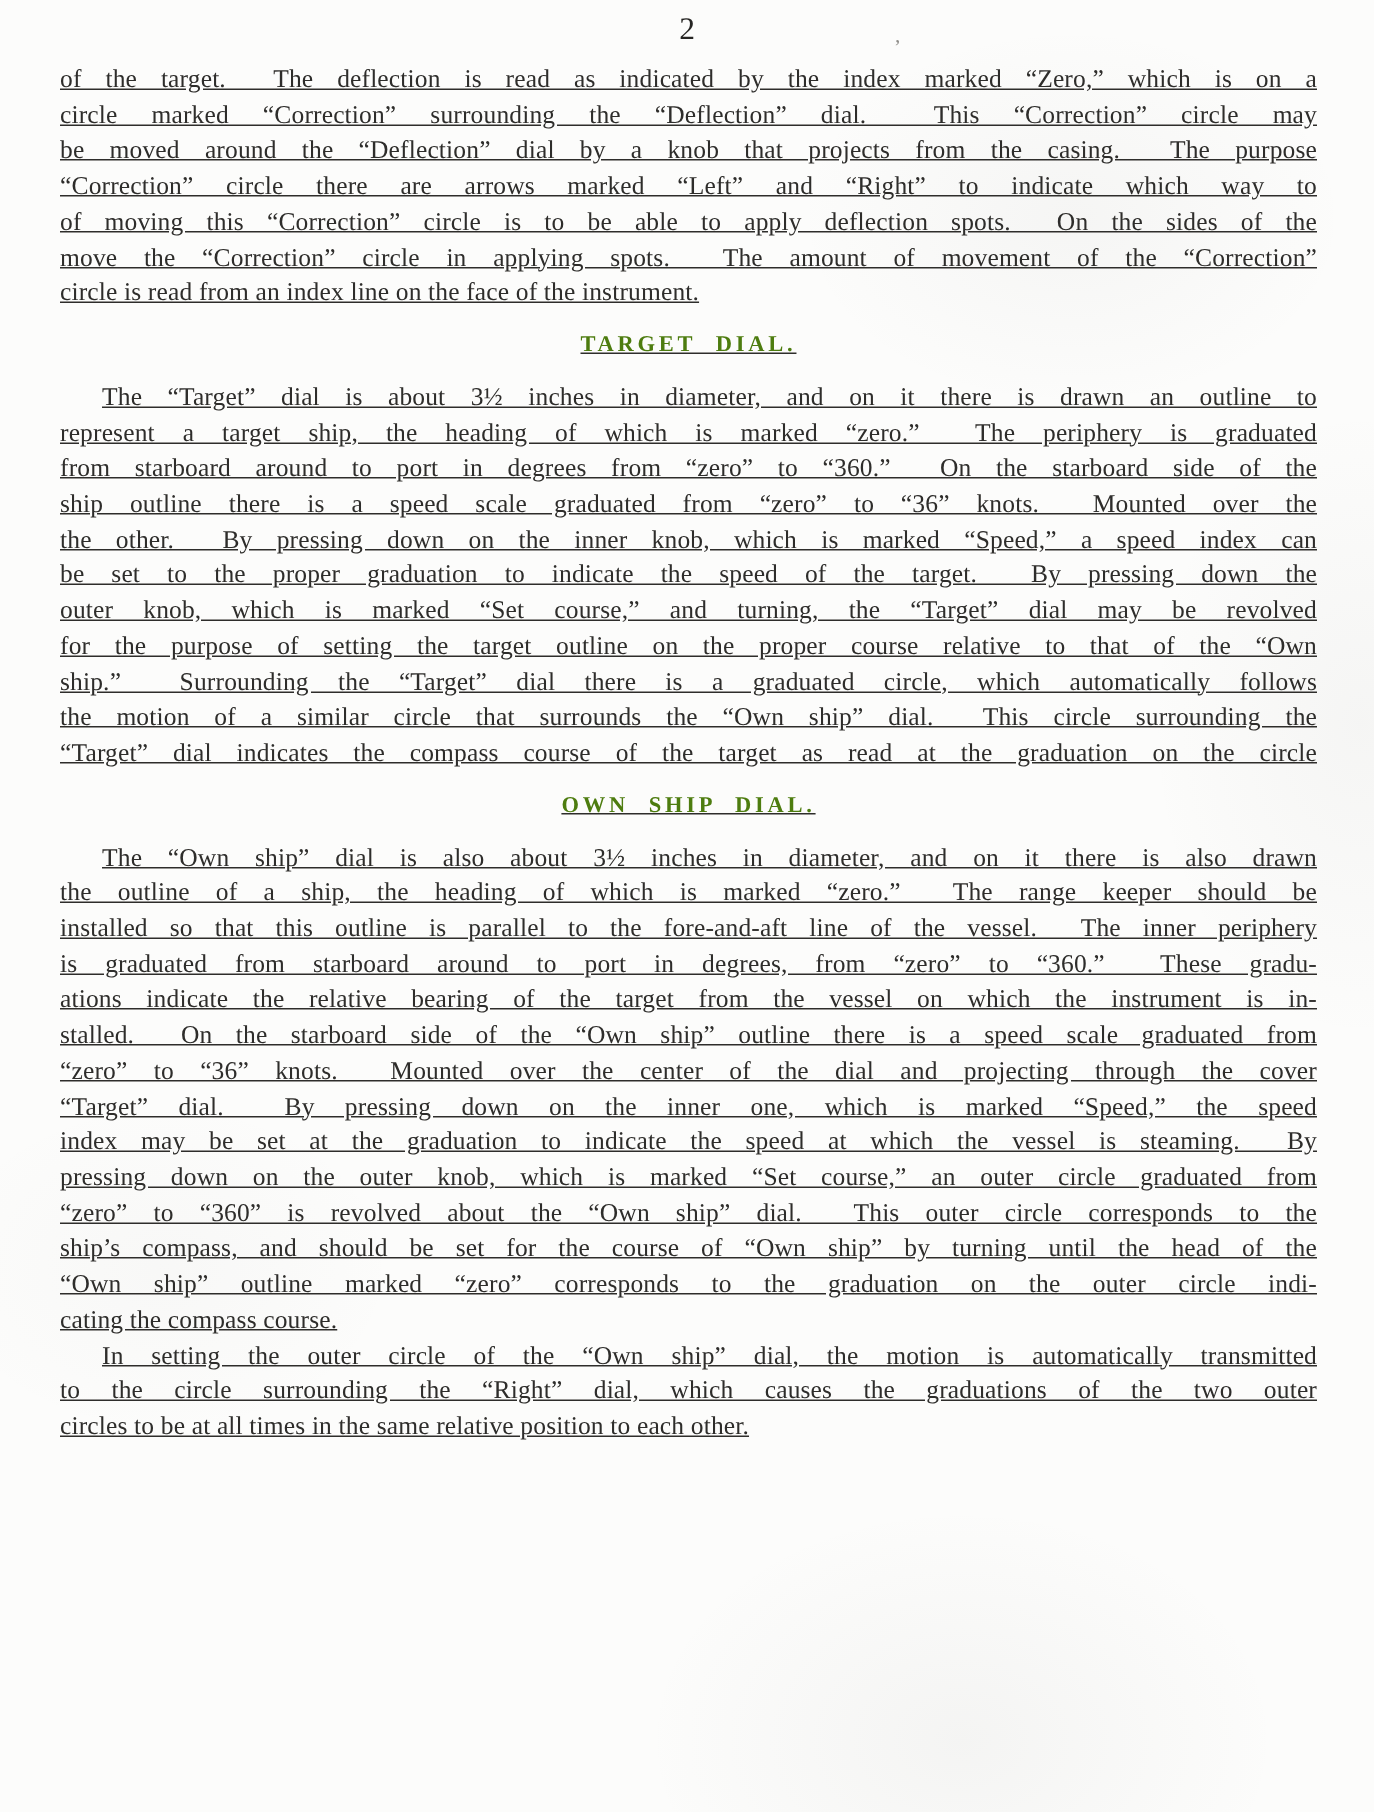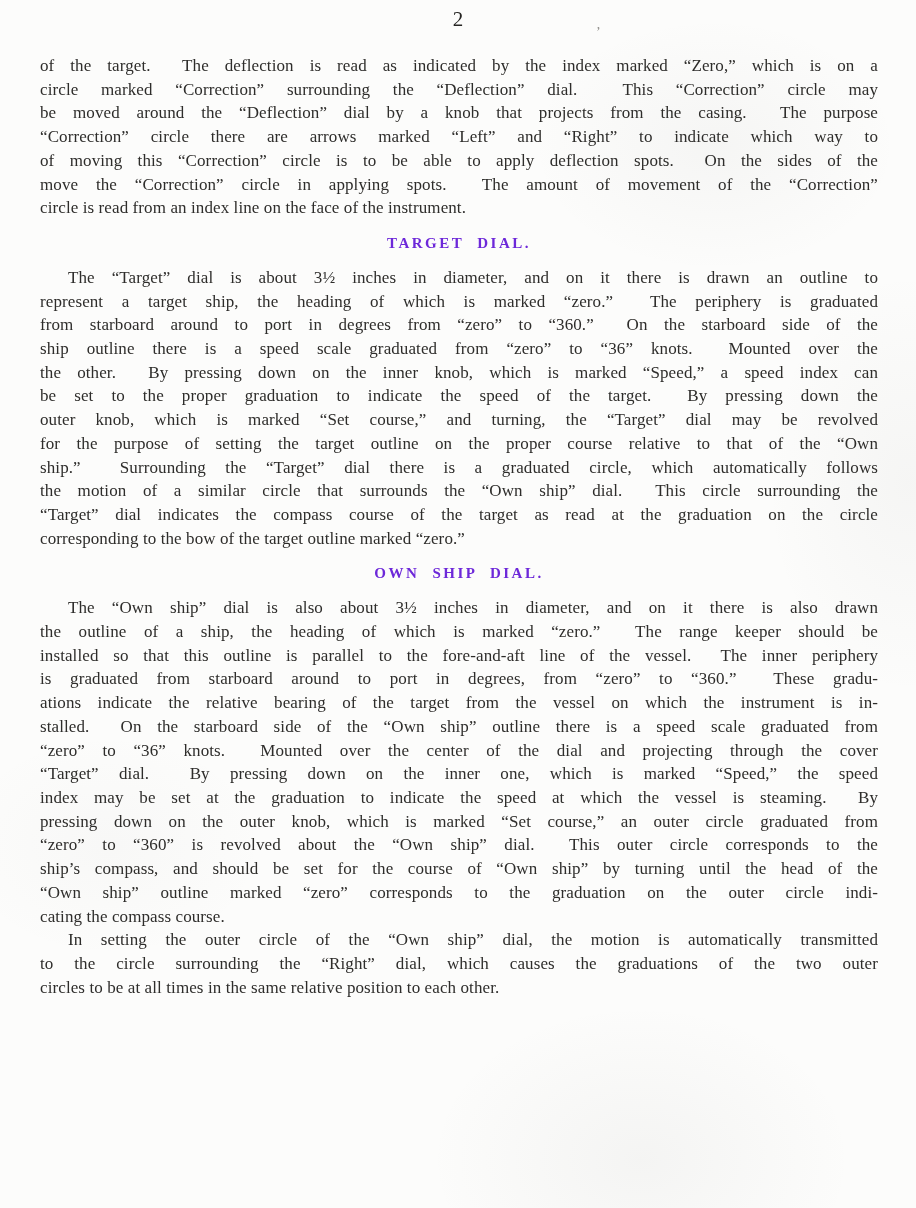--- a/index.html
+++ b/index.html
@@ -34,23 +34,24 @@
     top: 6px;
     left: 0;
     width: 916px;
     text-align: center;
     font-size: 21px;
     line-height: 26px;
     color: #262523;
   }
   .content {
     position: absolute;
-    top: 54px;
+    top: 41px;
     left: 40px;
     width: 838px;
+    text-decoration: underline;
   }
   .para {
     margin: 0;
   }
   .line {
     font-size: 17px;
     line-height: 23.7px;
     white-space: pre-wrap;
     text-align: justify;
     text-align-last: justify;
@@ -63,21 +64,21 @@
     padding-left: 28px;
   }
   .heading {
     margin: 11px 0;
     font-size: 15px;
     line-height: 24px;
     font-weight: 600;
     text-align: center;
     letter-spacing: 2.5px;
     word-spacing: 7px;
-    color: #6d28d9;
+    color: #4d7c0f;
   }
   .speck {
     position: absolute;
     color: #8f8d89;
     font-size: 14px;
     line-height: 10px;
   }
 </style>
 </head>
 <body>
@@ -101,21 +102,20 @@
         <div class="line">represent a target ship, the heading of which is marked “zero.”  The periphery is graduated</div>
         <div class="line">from starboard around to port in degrees from “zero” to “360.”  On the starboard side of the</div>
         <div class="line">ship outline there is a speed scale graduated from “zero” to “36” knots.  Mounted over the</div>
         <div class="line">the other.  By pressing down on the inner knob, which is marked “Speed,” a speed index can</div>
         <div class="line">be set to the proper graduation to indicate the speed of the target.  By pressing down the</div>
         <div class="line">outer knob, which is marked “Set course,” and turning, the “Target” dial may be revolved</div>
         <div class="line">for the purpose of setting the target outline on the proper course relative to that of the “Own</div>
         <div class="line">ship.”  Surrounding the “Target” dial there is a graduated circle, which automatically follows</div>
         <div class="line">the motion of a similar circle that surrounds the “Own ship” dial.  This circle surrounding the</div>
         <div class="line">“Target” dial indicates the compass course of the target as read at the graduation on the circle</div>
-        <div class="line last">corresponding to the bow of the target outline marked “zero.”</div>
       </div>
       <div class="heading">OWN SHIP DIAL.</div>
       <div class="para">
         <div class="line indent">The “Own ship” dial is also about 3½ inches in diameter, and on it there is also drawn</div>
         <div class="line">the outline of a ship, the heading of which is marked “zero.”  The range keeper should be</div>
         <div class="line">installed so that this outline is parallel to the fore-and-aft line of the vessel.  The inner periphery</div>
         <div class="line">is graduated from starboard around to port in degrees, from “zero” to “360.”  These gradu-</div>
         <div class="line">ations indicate the relative bearing of the target from the vessel on which the instrument is in-</div>
         <div class="line">stalled.  On the starboard side of the “Own ship” outline there is a speed scale graduated from</div>
         <div class="line">“zero” to “36” knots.  Mounted over the center of the dial and projecting through the cover</div>

